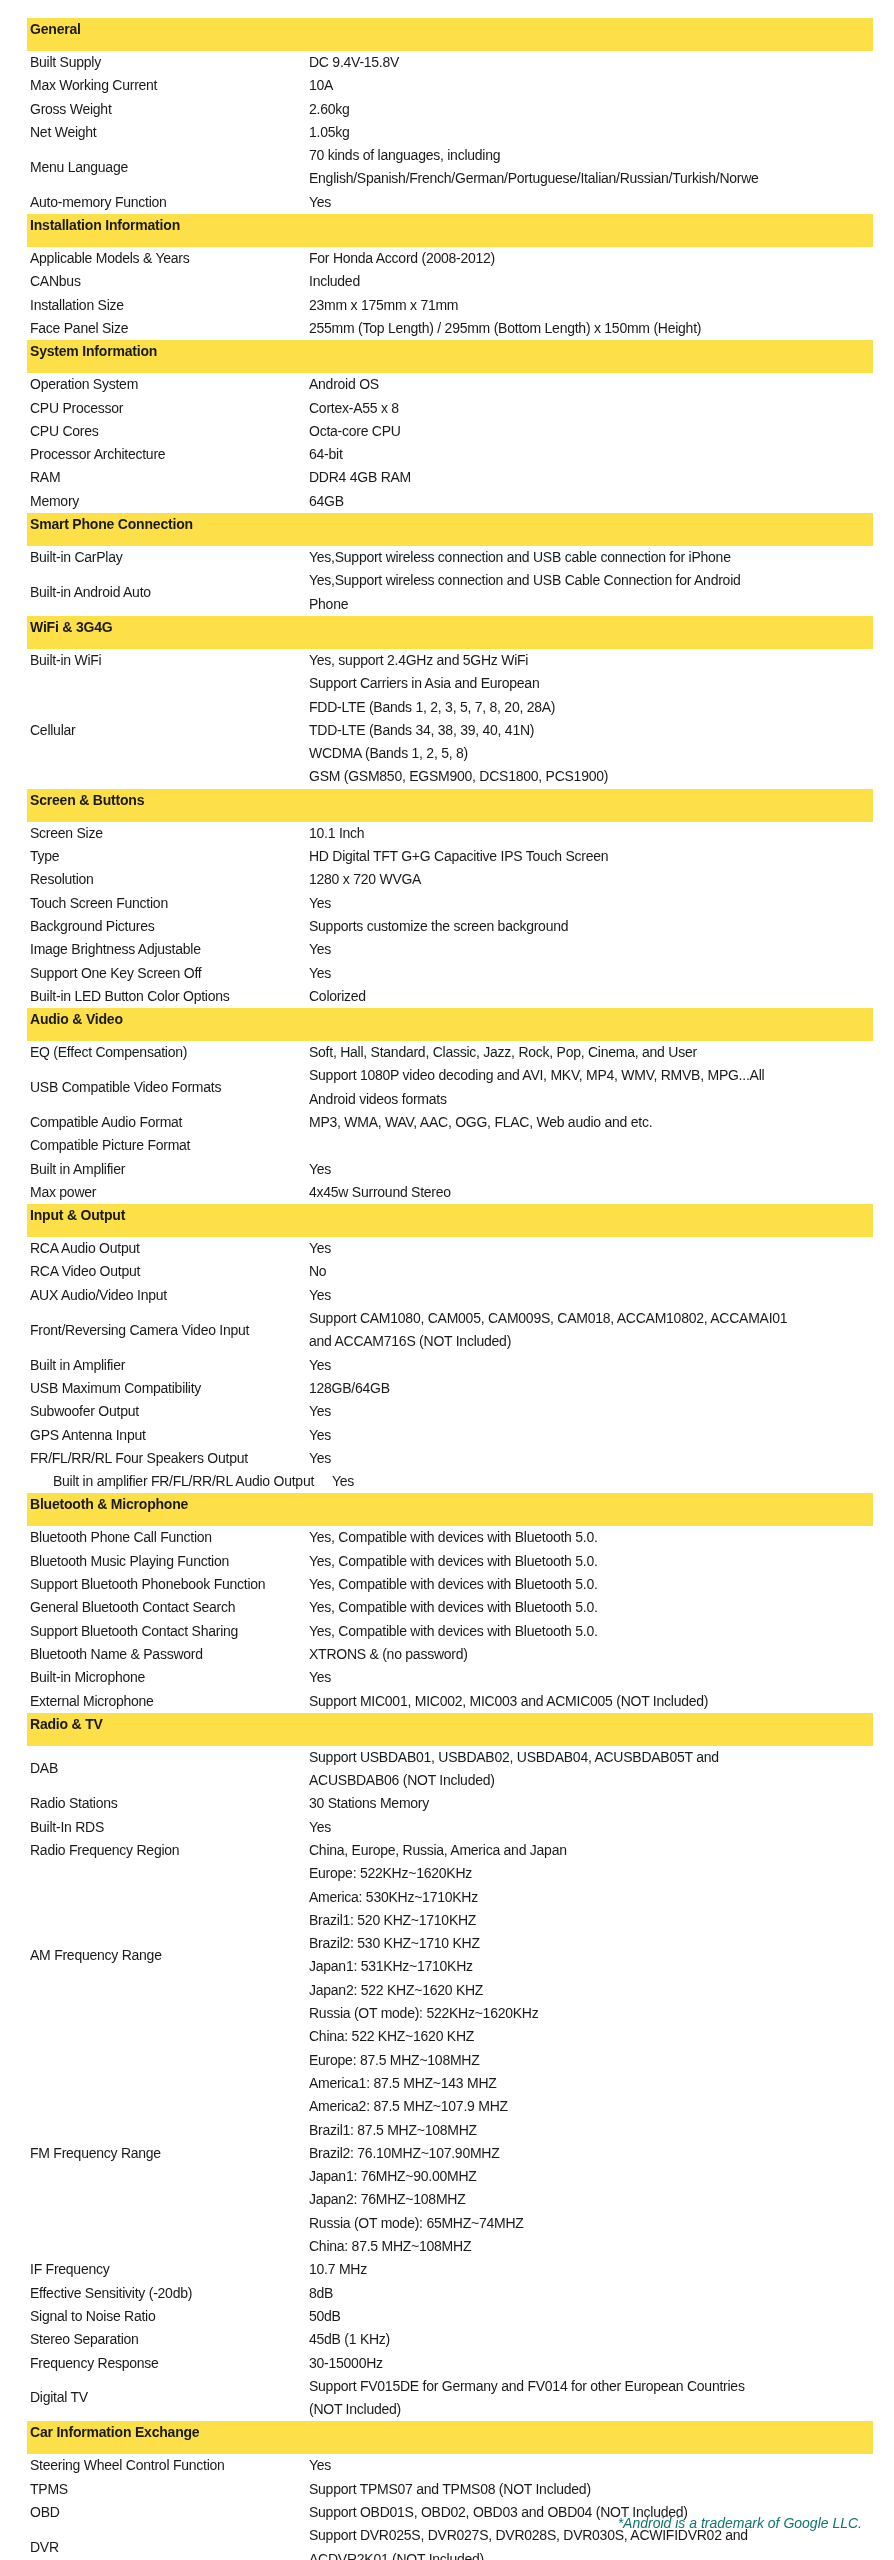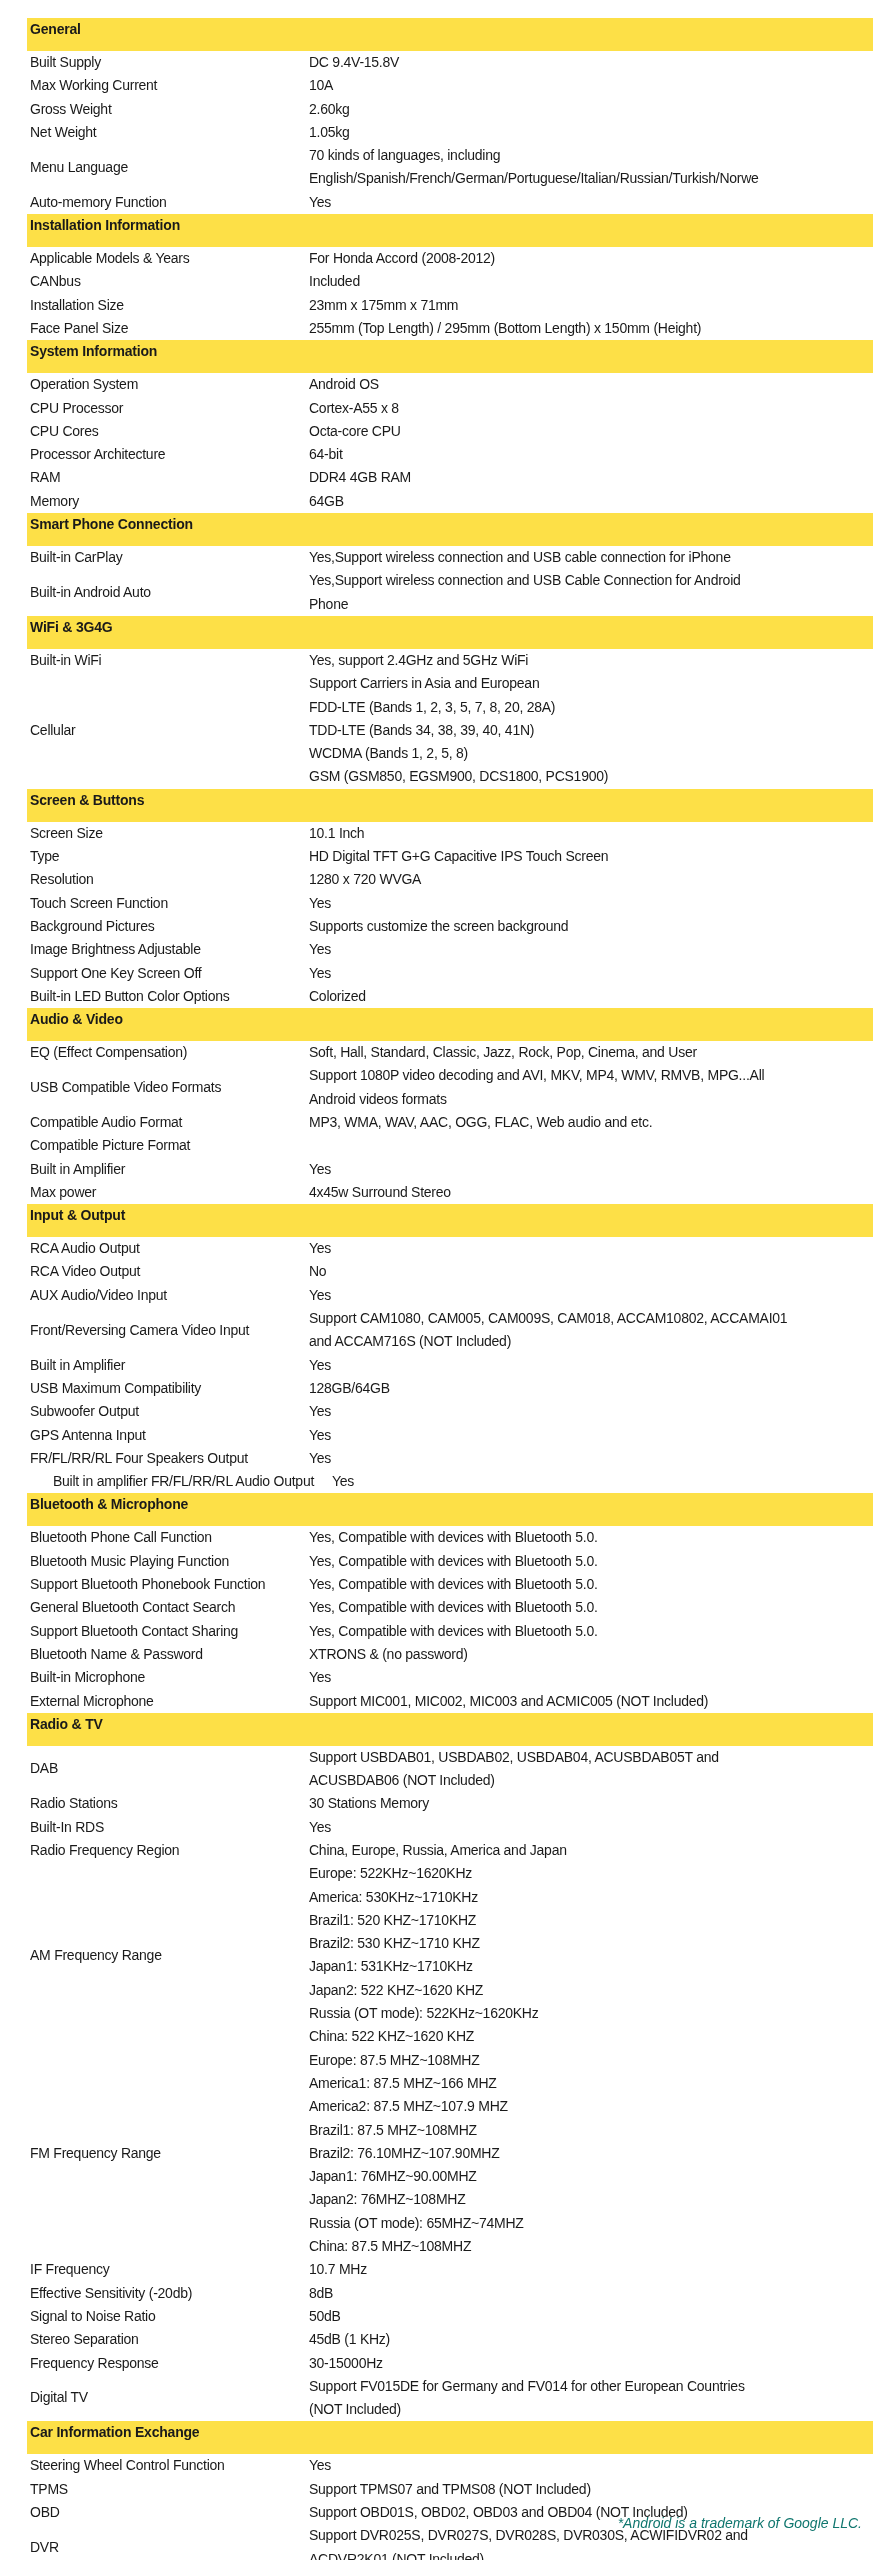--- a/index.html
+++ b/index.html
@@ -421,21 +421,21 @@
         <span class="line">Japan1: 531KHz~1710KHz</span>
         <span class="line">Japan2: 522 KHZ~1620 KHZ</span>
         <span class="line">Russia (OT mode): 522KHz~1620KHz</span>
         <span class="line">China: 522 KHZ~1620 KHZ</span>
       </div>
     </div>
     <div class="row">
       <div class="label">FM Frequency Range</div>
       <div class="value">
         <span class="line">Europe: 87.5 MHZ~108MHZ</span>
-        <span class="line">America1: 87.5 MHZ~166 MHZ</span>
+        <span class="line">America1: 87.5 MHZ~143 MHZ</span>
         <span class="line">America2: 87.5 MHZ~107.9 MHZ</span>
         <span class="line">Brazil1: 87.5 MHZ~108MHZ</span>
         <span class="line">Brazil2: 76.10MHZ~107.90MHZ</span>
         <span class="line">Japan1: 76MHZ~90.00MHZ</span>
         <span class="line">Japan2: 76MHZ~108MHZ</span>
         <span class="line">Russia (OT mode): 65MHZ~74MHZ</span>
         <span class="line">China: 87.5 MHZ~108MHZ</span>
       </div>
     </div>
     <div class="row">

